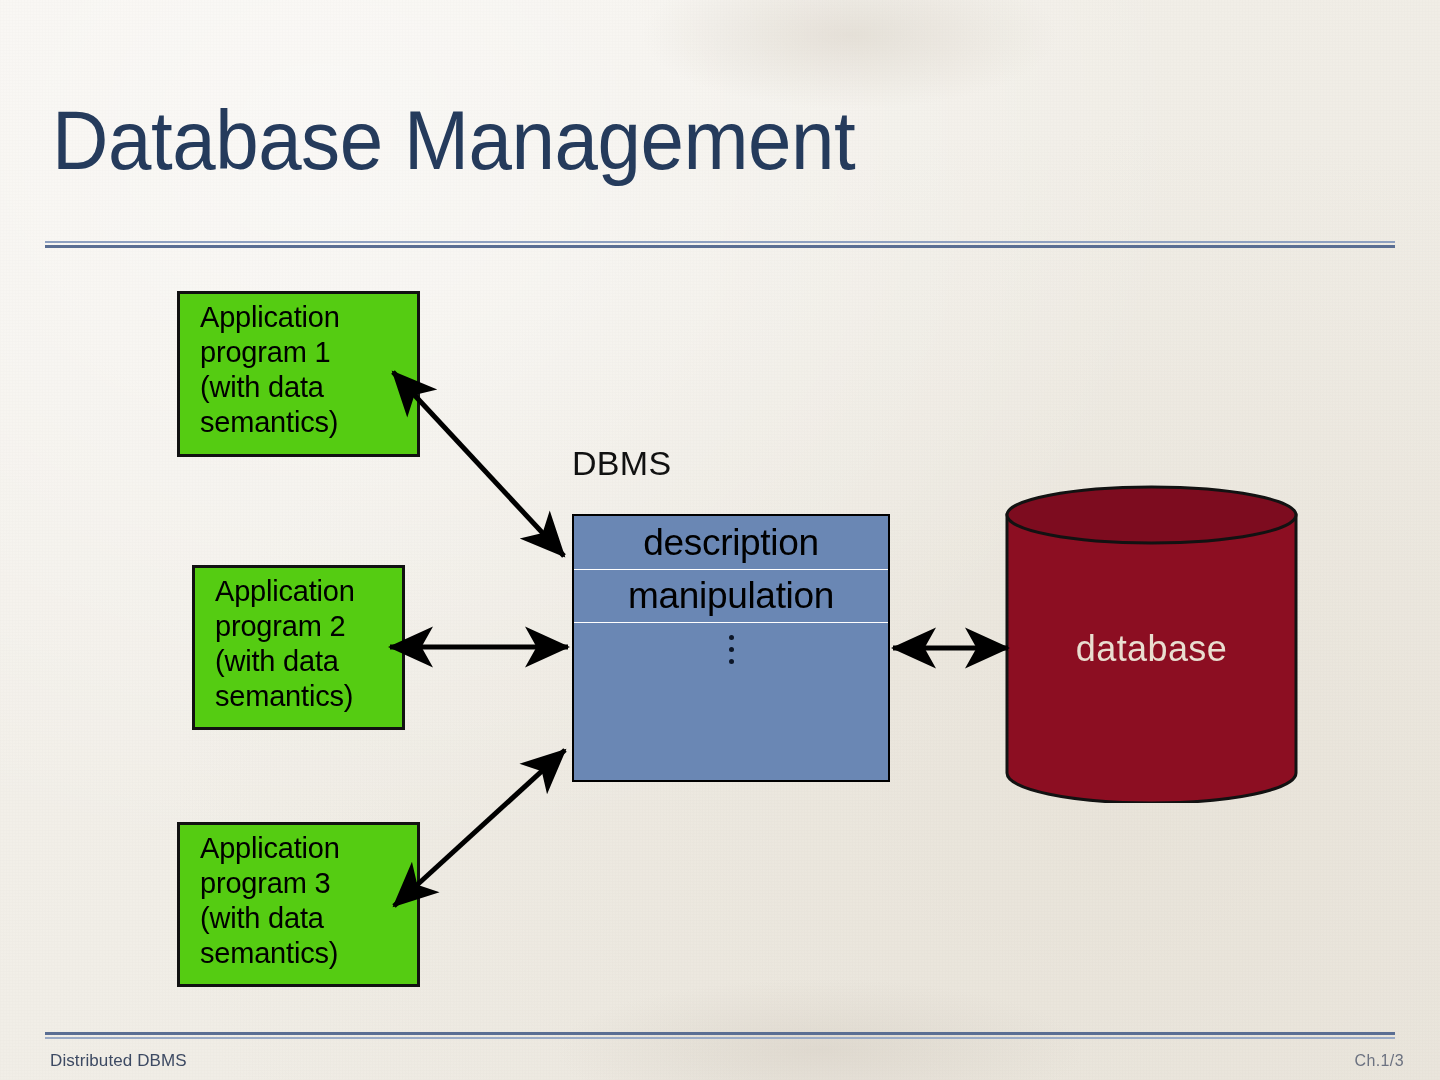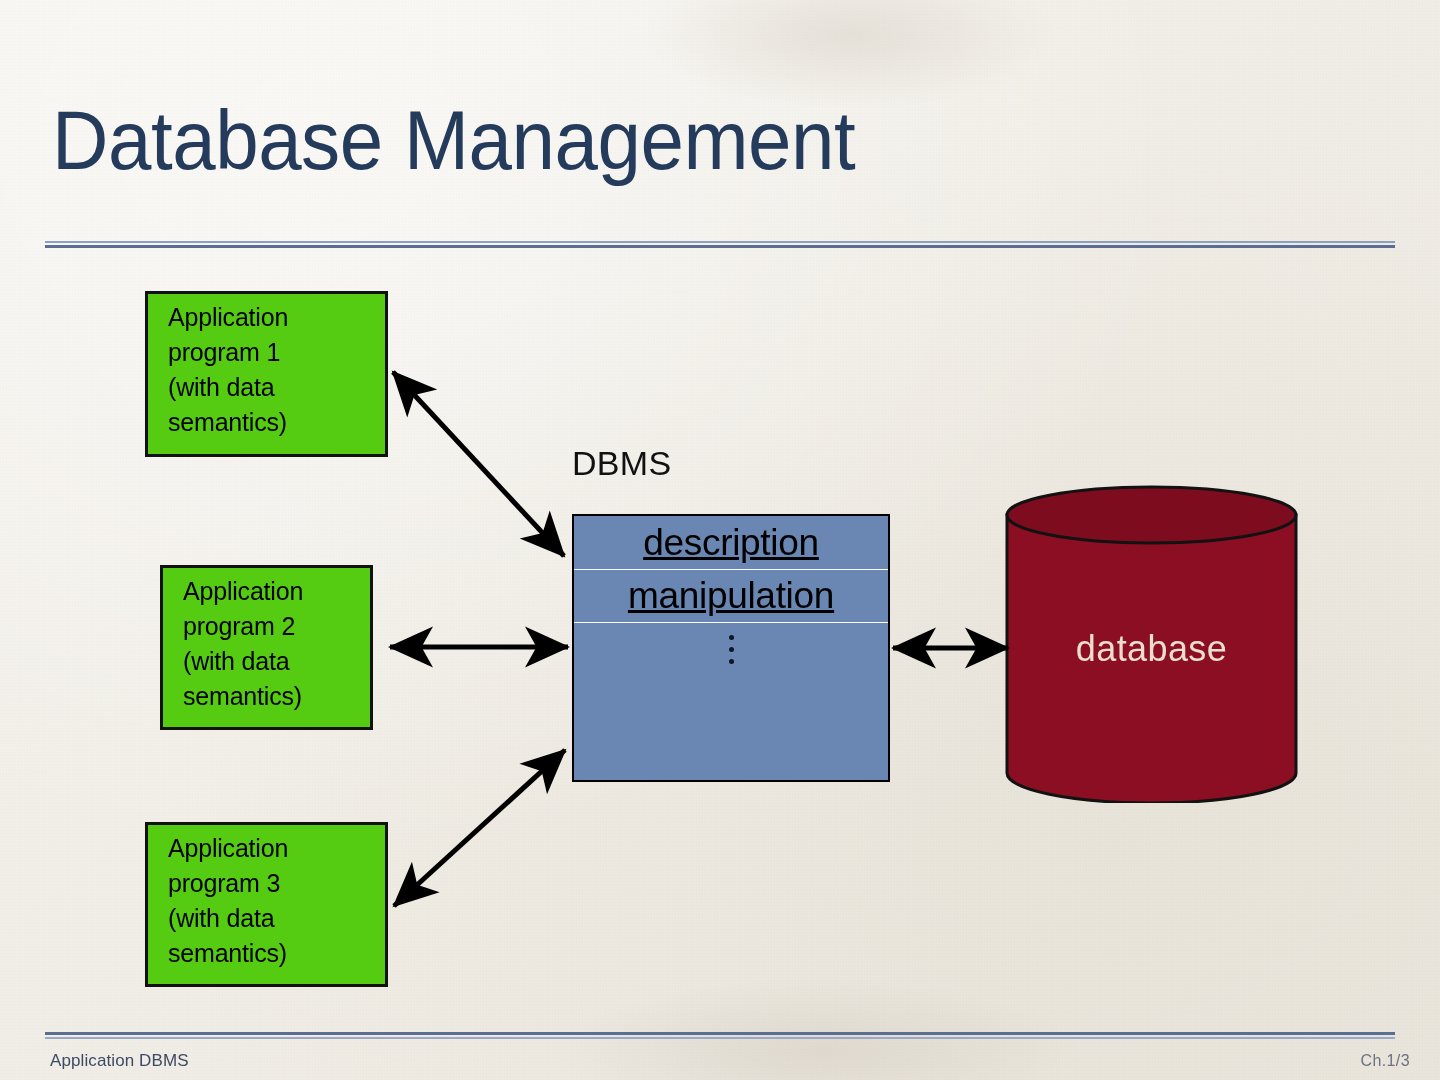--- a/index.html
+++ b/index.html
@@ -98,40 +98,41 @@
     position: absolute;
     left: 50px;
     top: 1051px;
     font-size: 17px;
     color: #3d4a63;
     letter-spacing: 0.1px;
     white-space: nowrap;
   }
   #footer-right {
     position: absolute;
-    right: 30px;
+    right: 36px;
     top: 1052px;
     font-size: 16px;
     color: #6c7281;
     letter-spacing: 0.4px;
     white-space: nowrap;
   }
 
   
   .app-box {
     position: absolute;
     background: #55cc12;
     border: 3px solid #111111;
     box-sizing: border-box;
     color: #000000;
-    font-size: 25px;
+    font-size: 29px;
     line-height: 35px;
     padding: 6px 0 0 20px;
     white-space: pre-line;
     letter-spacing: -0.2px;
+    margin-left: 32px;
   }
   #app-box-1 { left: 145px; top: 291px; width: 243px; height: 166px; }
   #app-box-2 { left: 160px; top: 565px; width: 213px; height: 165px; }
   #app-box-3 { left: 145px; top: 822px; width: 243px; height: 165px; }
 
   
   #dbms-label {
     position: absolute;
     left: 572px;
     top: 444px;
@@ -154,21 +155,20 @@
   .dbms-row {
     position: relative;
     height: 53px;
     display: flex;
     align-items: center;
     justify-content: center;
     color: #000000;
     font-size: 37px;
     letter-spacing: -0.3px;
     box-sizing: border-box;
-    text-decoration: underline;
   }
   .dbms-row + .dbms-row { border-top: 1px solid #ffffff; }
   #dbms-row-ellipsis {
     font-size: 20px;
     line-height: 11px;
     letter-spacing: 0;
     color: #0f1830;
   }
   .vdots {
     display: flex;
@@ -284,16 +284,16 @@
     <line x1="394" y1="906" x2="565" y2="750" stroke="#000000" stroke-width="5" marker-start="url(#ah-start)" marker-end="url(#ah-end)"></line>
 
     <line x1="893" y1="648" x2="1008" y2="648" stroke="#000000" stroke-width="5" marker-start="url(#ah-start)" marker-end="url(#ah-end)"></line>
   </svg>
 
   <div class="rule-bottom" style="top:1032px;">
     <div class="thick"></div>
     <div class="thin"></div>
   </div>
 
-  <div id="footer-left">Application DBMS</div>
+  <div id="footer-left">Distributed DBMS</div>
   <div id="footer-right">Ch.1/3</div>
 
 </div>
 
 </body></html>

